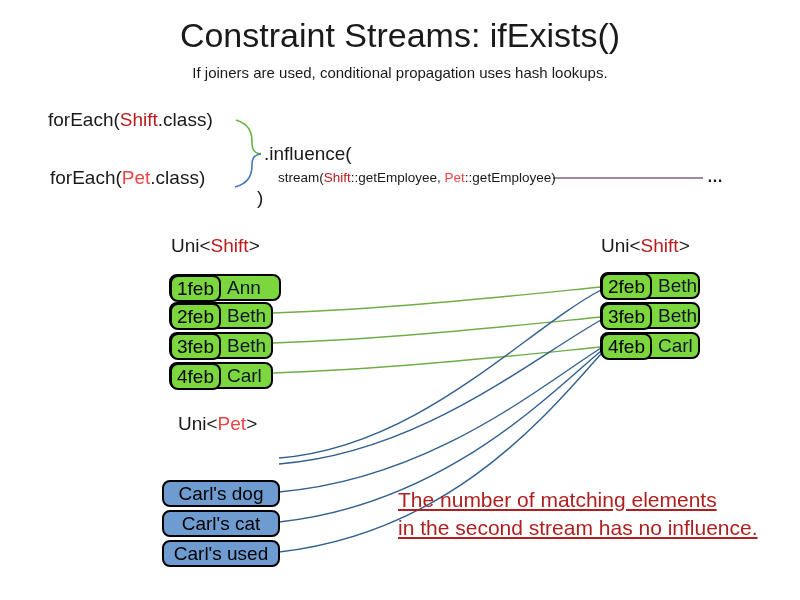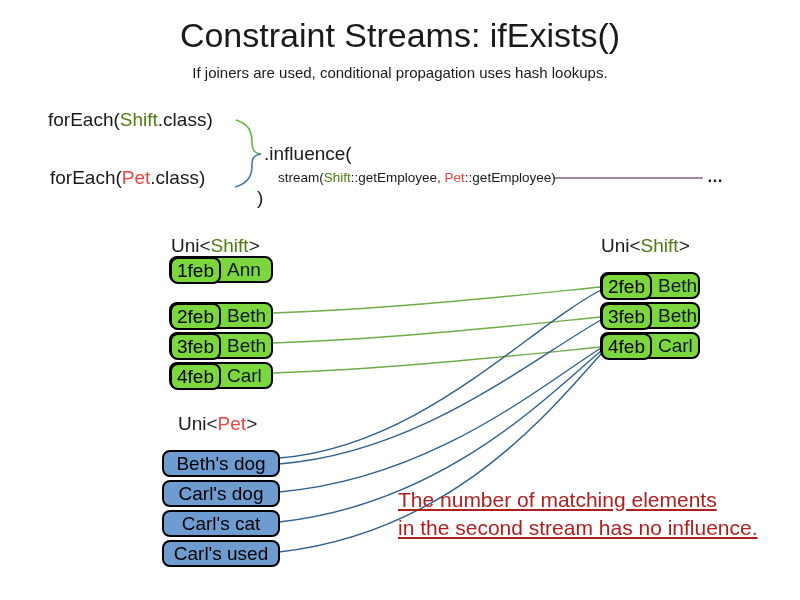--- a/index.html
+++ b/index.html
@@ -5,21 +5,21 @@
   html,body{margin:0;padding:0;background:#fff;}
   .slide{
     position:relative;width:800px;height:600px;background:#ffffff;
     font-family:"Liberation Sans",sans-serif;color:#1a1a1a;overflow:hidden;
   }
   .abs{position:absolute;}
   .title{left:0;top:16px;width:800px;text-align:center;font-size:34px;font-weight:400;letter-spacing:0;}
   .subtitle{left:0;top:64px;width:800px;text-align:center;font-size:15px;}
   .code{font-size:19px;white-space:nowrap;}
   .code-small{font-size:13.5px;white-space:nowrap;}
-  .green-text{color:#4d7c0f;}
+  .green-text{color:#b91c1c;}
   .blue-text{color:#ef4444;}
   .ellipsis{font-size:16px;letter-spacing:2px;font-weight:700;}
   .tbl-label{font-size:19px;white-space:nowrap;}
   .shift-row{
     box-sizing:border-box;height:27px;background:#7CD73E;border:2px solid #000;
     border-radius:8px;display:flex;align-items:center;
   }
   .shift-row .date-cell{
     box-sizing:border-box;position:absolute;left:-1px;top:-1px;height:27px;width:51px;
     background:#7CD73E;border:2px solid #000;border-radius:8px;
@@ -72,21 +72,21 @@
   <div class="abs code" style="left:264px;top:143px;">.influence(</div>
 
   <div class="abs code-small" style="left:278px;top:170px;"><span>stream(</span><span class="green-text">Shift</span><span>::getEmployee, </span><span class="blue-text">Pet</span><span>::getEmployee)</span></div>
 
   <div class="abs ellipsis" style="left:707px;top:168px;">…</div>
 
   <div class="abs code" style="left:257px;top:187px;">)</div>
 
   <div class="abs tbl-label" style="left:171px;top:235px;"><span>Uni&lt;</span><span class="green-text">Shift</span><span>&gt;</span></div>
 
-  <div class="abs shift-row" style="left:169px;top:256px;width:104px;">
+  <div class="abs shift-row" style="left:169px;top:274px;width:112px;">
     <span class="date-cell">1feb</span>
     <span class="name-cell">Ann</span>
   </div>
   <div class="abs shift-row" style="left:169px;top:302px;width:104px;">
     <span class="date-cell">2feb</span>
     <span class="name-cell">Beth</span>
   </div>
   <div class="abs shift-row" style="left:169px;top:332px;width:104px;">
     <span class="date-cell">3feb</span>
     <span class="name-cell">Beth</span>
@@ -106,21 +106,20 @@
     <span class="date-cell">3feb</span>
     <span class="name-cell">Beth</span>
   </div>
   <div class="abs shift-row" style="left:600px;top:332px;width:100px;">
     <span class="date-cell">4feb</span>
     <span class="name-cell">Carl</span>
   </div>
 
   <div class="abs tbl-label" style="left:178px;top:413px;"><span>Uni&lt;</span><span class="blue-text">Pet</span><span>&gt;</span></div>
 
-  <div class="pet-row" style="left:162px;top:450px;">Beth's dog</div>
   <div class="pet-row" style="left:162px;top:480px;">Carl's dog</div>
   <div class="pet-row" style="left:162px;top:510px;">Carl's cat</div>
   <div class="pet-row" style="left:162px;top:540px;">Carl's used</div>
 
   <div class="abs note" style="left:398px;top:486px;text-decoration:underline;">
     <div>The number of matching elements</div>
     <div>in the second stream has no influence.</div>
   </div>
 
 </div>

